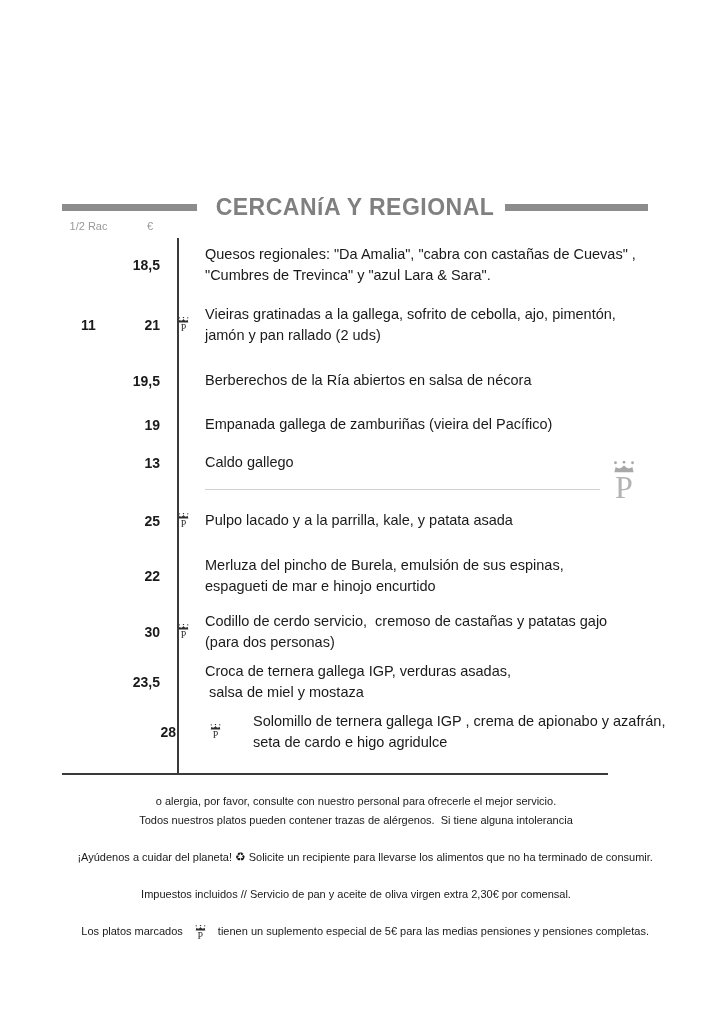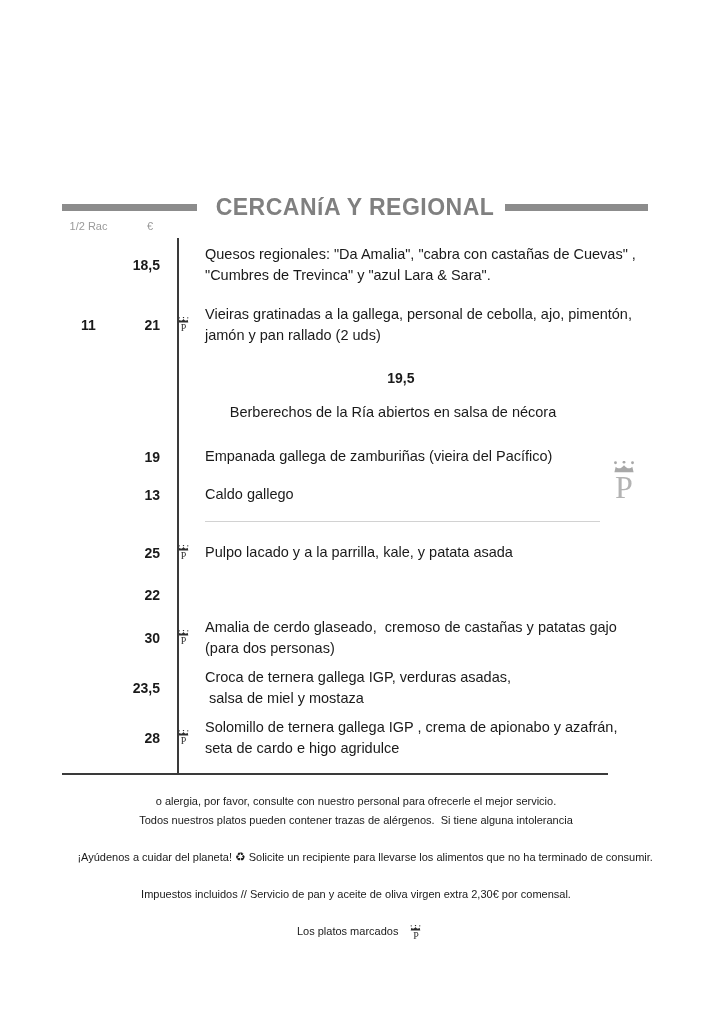--- a/index.html
+++ b/index.html
@@ -34,29 +34,29 @@
   .c-price { width:47px; text-align:right; padding-right:2px; box-sizing:border-box; font-weight:bold; font-size:14px; }
   .c-mark  { width:43px; display:flex; justify-content:center; }
   .c-text  { flex:1; font-size:14.5px; line-height:21px; }
   .line { white-space:pre-wrap; }
   .line:empty { display:none; }
 
   .divider { margin-left:205px; width:395px; height:1px; background:#d2d2d2; }
 
   
   .r2  { margin-top:18px; }
-  .r3  { margin-top:24px;flex-direction:column; }
+  .r3  { margin-top:24px; }
   .r4  { margin-top:23px; }
   .r5  { margin-top:17px; }
   .divider { margin-top:16px; }
   .r6  { margin-top:20px; }
   .r7  { margin-top:24px; }
   .r8  { margin-top:14px; }
   .r9  { margin-top:8px; }
-  .r10 { margin-top:8px; }
+  .r10 { margin-top:8px;gap:16px; }
 
   
   .pmark { display:inline-flex; flex-direction:column; align-items:center; line-height:1; color:#2e2e2e; }
   .pmark svg { width:11px; height:6px; display:block; }
   .pmark .pletter { font-family:"Liberation Serif","DejaVu Serif",serif; font-size:10px; font-weight:500; }
 
   
   .watermark { position:absolute; top:461px; left:605px; width:38px; display:flex; flex-direction:column; align-items:center; color:#b3b3b3; }
   .watermark svg { width:22px; height:12px; color:#a8a8a8; }
   .watermark .pletter { font-family:"Liberation Serif","DejaVu Serif",serif; font-size:32px; line-height:28px; }
@@ -114,21 +114,21 @@
           <svg viewBox="0 0 20 11" fill="currentColor">
               <circle cx="2.2" cy="1.6" r="1.3"></circle>
               <circle cx="10" cy="1.1" r="1.3"></circle>
               <circle cx="17.8" cy="1.6" r="1.3"></circle>
               <path d="M1.2 10.2 L18.8 10.2 L17.6 5.2 C15.2 7.6 12.4 7 10 3.8 C7.6 7 4.8 7.6 2.4 5.2 Z"></path>
             </svg>
           <span class="pletter">P</span>
         </span>
       </div>
       <div class="c-text">
-        <div class="line">Vieiras gratinadas a la gallega, personal de cebolla, ajo, pimentón,</div>
+        <div class="line">Vieiras gratinadas a la gallega, sofrito de cebolla, ajo, pimentón,</div>
         <div class="line">jamón y pan rallado (2 uds)</div>
       </div>
     </div>
 
     <div class="row r3">
       <div class="c-half"></div>
       <div class="c-price">19,5</div>
       <div class="c-mark" style="visibility: hidden;">
         <span class="pmark">
           <svg viewBox="0 0 20 11" fill="currentColor">
@@ -215,38 +215,42 @@
         <span class="pmark">
           <svg viewBox="0 0 20 11" fill="currentColor">
               <circle cx="2.2" cy="1.6" r="1.3"></circle>
               <circle cx="10" cy="1.1" r="1.3"></circle>
               <circle cx="17.8" cy="1.6" r="1.3"></circle>
               <path d="M1.2 10.2 L18.8 10.2 L17.6 5.2 C15.2 7.6 12.4 7 10 3.8 C7.6 7 4.8 7.6 2.4 5.2 Z"></path>
             </svg>
           <span class="pletter">P</span>
         </span>
       </div>
+      <div class="c-text">
+        <div class="line">Merluza del pincho de Burela, emulsión de sus espinas,</div>
+        <div class="line">espagueti de mar e hinojo encurtido</div>
+      </div>
     </div>
 
     <div class="row r8">
       <div class="c-half"></div>
       <div class="c-price">30</div>
       <div class="c-mark">
         <span class="pmark">
           <svg viewBox="0 0 20 11" fill="currentColor">
               <circle cx="2.2" cy="1.6" r="1.3"></circle>
               <circle cx="10" cy="1.1" r="1.3"></circle>
               <circle cx="17.8" cy="1.6" r="1.3"></circle>
               <path d="M1.2 10.2 L18.8 10.2 L17.6 5.2 C15.2 7.6 12.4 7 10 3.8 C7.6 7 4.8 7.6 2.4 5.2 Z"></path>
             </svg>
           <span class="pletter">P</span>
         </span>
       </div>
       <div class="c-text">
-        <div class="line">Amalia de cerdo glaseado,  cremoso de castañas y patatas gajo</div>
+        <div class="line">Codillo de cerdo servicio,  cremoso de castañas y patatas gajo</div>
         <div class="line">(para dos personas)</div>
       </div>
     </div>
 
     <div class="row r9">
       <div class="c-half"></div>
       <div class="c-price">23,5</div>
       <div class="c-mark" style="visibility: hidden;">
         <span class="pmark">
           <svg viewBox="0 0 20 11" fill="currentColor">
@@ -303,17 +307,17 @@
     <div class="fline">
       <span>¡Ayúdenos a cuidar del planeta!</span><span class="recycle">♻</span><span>Solicite un recipiente para llevarse los alimentos que no ha terminado de consumir.</span>
     </div>
     <div class="fline">Impuestos incluidos // Servicio de pan y aceite de oliva virgen extra 2,30€ por comensal.</div>
     <div class="fline">
       <span>Los platos marcados</span><span class="pmark"><svg viewBox="0 0 20 11" fill="currentColor">
             <circle cx="2.2" cy="1.6" r="1.3"></circle>
             <circle cx="10" cy="1.1" r="1.3"></circle>
             <circle cx="17.8" cy="1.6" r="1.3"></circle>
             <path d="M1.2 10.2 L18.8 10.2 L17.6 5.2 C15.2 7.6 12.4 7 10 3.8 C7.6 7 4.8 7.6 2.4 5.2 Z"></path>
-          </svg><span class="pletter">P</span></span>
+          </svg><span class="pletter">P</span></span><span>tienen un suplemento especial de 5€ para las medias pensiones y pensiones completas.</span>
     </div>
   </div>
 
 </div>
 
 </body></html>

